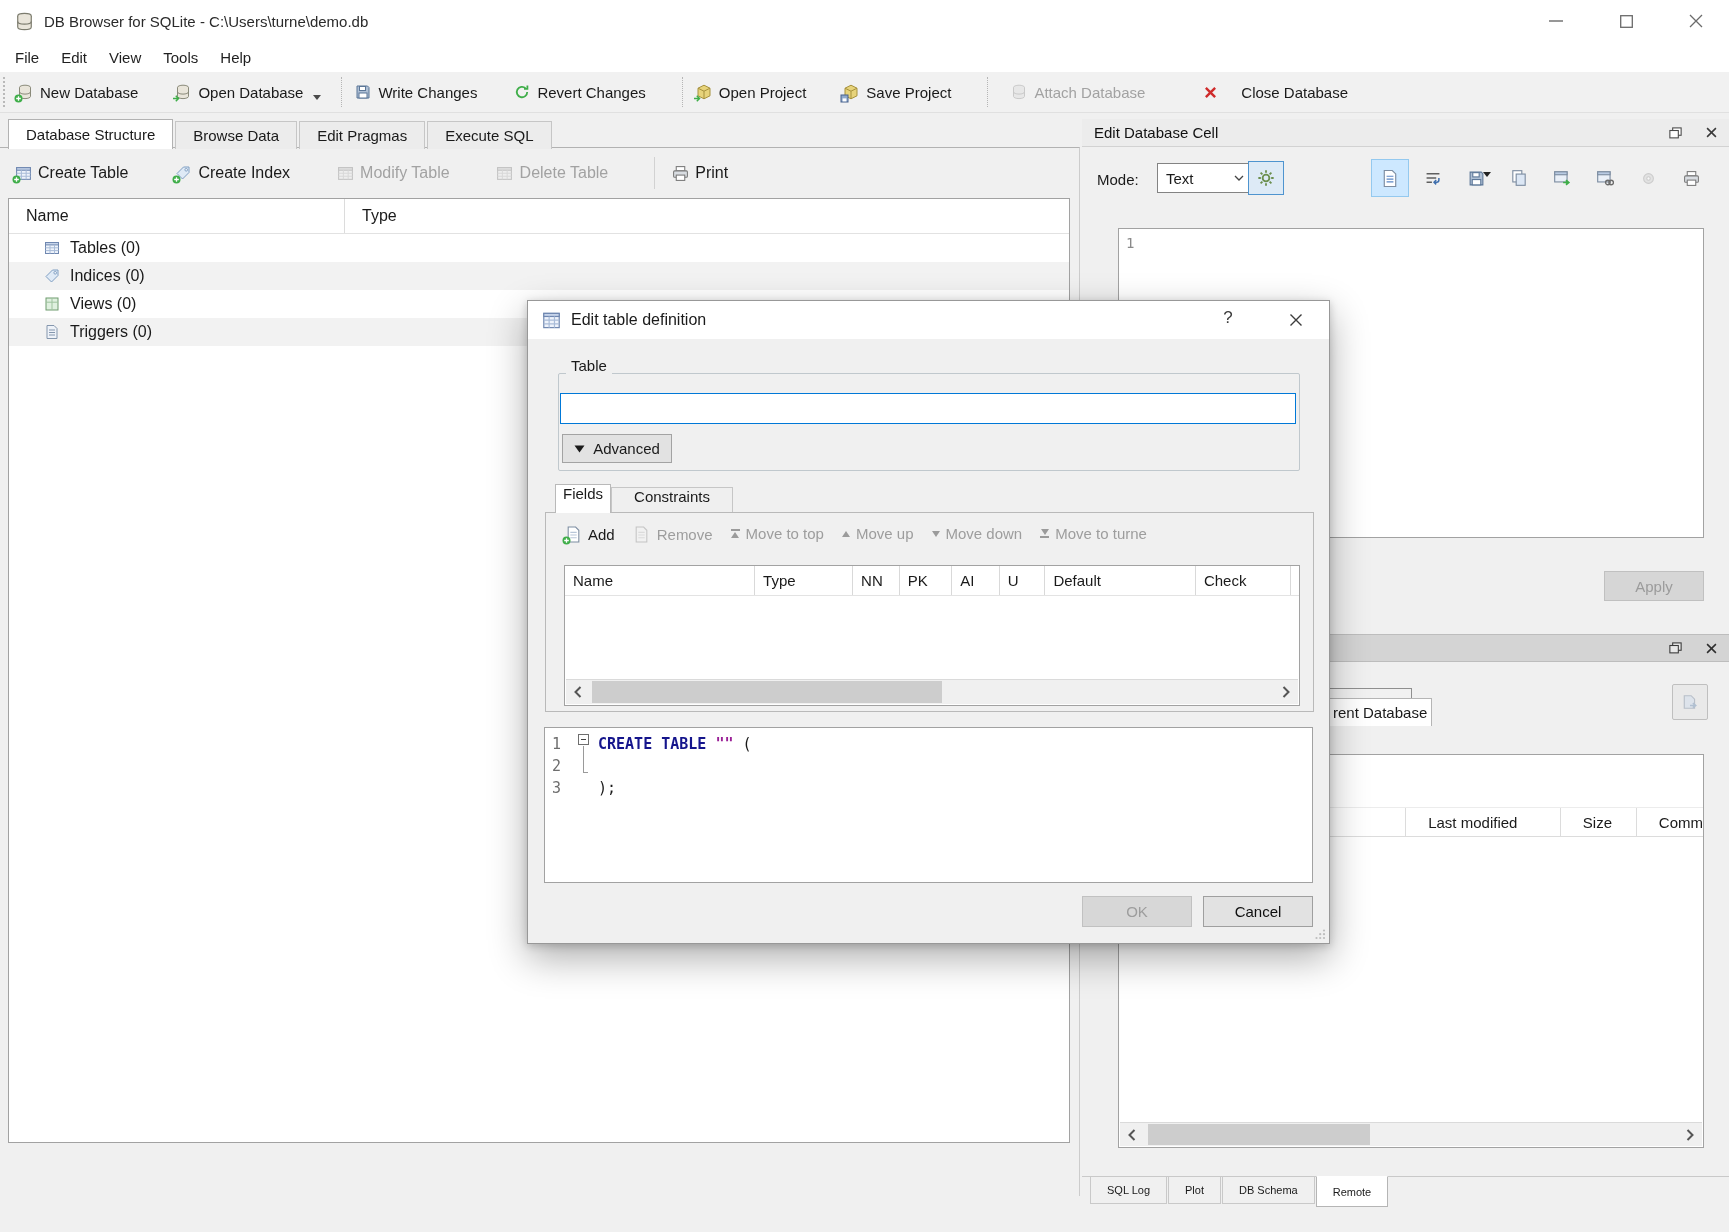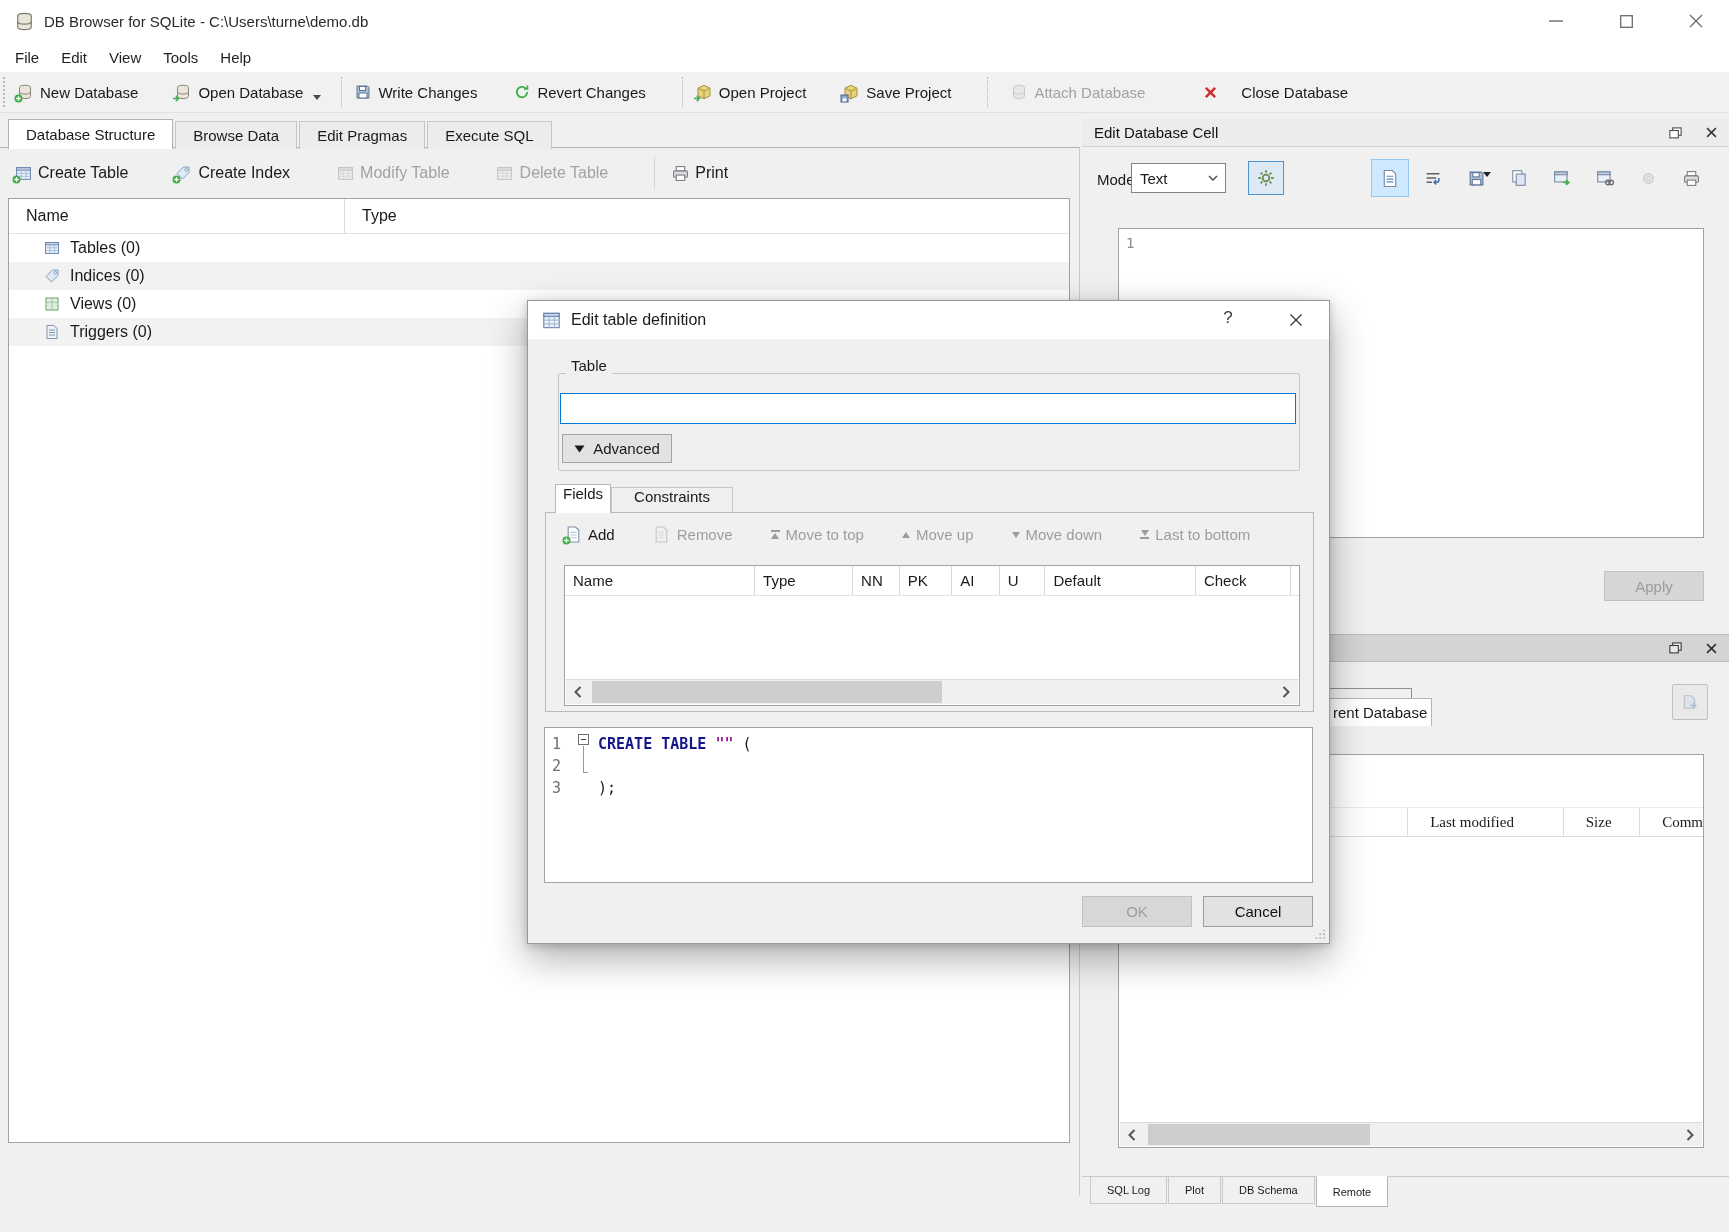--- a/index.html
+++ b/index.html
@@ -48,40 +48,40 @@
   .tree-row .ticon{margin-left:34px;}
   .tree-row span.lbl{margin-left:9px;}
 
   
   .right-dock{position:absolute;left:1082px;top:119px;width:647px;height:1113px;background:#f0f0f0;}
   .dock-header{position:absolute;left:0;width:647px;height:28px;background:#ececec;border-bottom:1px solid #d2d2d2;display:flex;align-items:center;box-sizing:border-box;}
   .dock-title{font-size:15px;margin-left:12px;color:#111;}
   .dock-btns{position:absolute;right:10px;display:flex;gap:20px;align-items:center;}
   .dock-btn{width:16px;height:16px;display:flex;align-items:center;justify-content:center;}
   .mode-label{position:absolute;left:15px;top:52px;font-size:15px;}
-  .mode-select{position:absolute;left:49px;top:44px;width:95px;height:30px;background:#fff;border:1px solid #838383;box-sizing:border-box;display:flex;align-items:center;font-size:15px;padding-left:8px;}
+  .mode-select{position:absolute;left:75px;top:44px;width:95px;height:30px;background:#fff;border:1px solid #838383;box-sizing:border-box;display:flex;align-items:center;font-size:15px;padding-left:8px;}
   .mode-select .chev{position:absolute;right:7px;}
   .gear-btn{position:absolute;left:166px;top:42px;width:36px;height:34px;background:#ddeaf6;border:1px solid #4e94cf;box-sizing:border-box;display:flex;align-items:center;justify-content:center;}
   .cell-icons{position:absolute;left:289px;top:40px;display:flex;gap:5px;}
   .ci-box{width:38px;height:38px;display:flex;align-items:center;justify-content:center;position:relative;}
   .ci-box.sel{background:#cde8ff;border:1px solid #94c9ef;box-sizing:border-box;}
   .ci-box.dim svg{opacity:.5;}
   .cell-editor{position:absolute;left:36px;top:109px;width:586px;height:310px;background:#fff;border:1px solid #a2a2a2;box-sizing:border-box;}
   .cell-ln{position:absolute;left:7px;top:6px;font-family:"DejaVu Sans Mono",monospace;font-size:14px;color:#8a8a8a;}
   .apply-btn{position:absolute;left:522px;top:452px;width:100px;height:30px;background:#d6d6d6;border:1px solid #c0c0c0;box-sizing:border-box;display:flex;align-items:center;justify-content:center;font-size:15px;color:#9b9b9b;}
   .dock-header2{top:515px;background:#d4d4d4;border-top:1px solid #bdbdbd;border-bottom:1px solid #bdbdbd;}
   .remote-combo{position:absolute;left:158px;top:569px;width:172px;height:30px;background:#f1f1f1;border:1px solid #8f8f8f;box-sizing:border-box;font-size:15px;}
   .remote-combo .txt{position:absolute;left:90px;top:5px;}
   .remote-combo .chev{position:absolute;right:8px;top:12px;}
   .remote-upload-btn{position:absolute;left:590px;top:565px;width:36px;height:36px;background:#e9e9e9;border:1px solid #bfbfbf;border-radius:2px;box-sizing:border-box;display:flex;align-items:center;justify-content:center;}
   .remote-tab{position:absolute;left:168px;top:579px;width:182px;height:28px;background:#ffffff;border:1px solid #b5b5b5;border-bottom:none;box-sizing:border-box;font-size:15px;}
   .remote-tab .txt{position:absolute;left:82px;top:5px;}
   .remote-box{position:absolute;left:36px;top:635px;width:586px;height:394px;background:#fff;border:1px solid #a2a2a2;box-sizing:border-box;}
   .remote-head{position:absolute;left:0;top:52px;width:100%;height:30px;display:flex;border-top:1px solid #ececec;border-bottom:1px solid #dcdcdc;box-sizing:border-box;font-size:15px;align-items:center;}
-  .rh-cell{height:100%;display:flex;align-items:center;padding-left:22px;box-sizing:border-box;border-left:1px solid #dcdcdc;font-family:Liberation Serif, serif;}
+  .rh-cell{height:100%;display:flex;align-items:center;padding-left:22px;box-sizing:border-box;border-left:1px solid #dcdcdc;}
   .rh-cell:first-child{border-left:none;}
   .hscroll{position:absolute;left:1px;right:1px;bottom:1px;height:23px;background:#f0f0f0;border-top:1px solid #dadada;}
   .hs-arrow{position:absolute;top:0;width:24px;height:23px;display:flex;align-items:center;justify-content:center;}
   .hs-thumb{position:absolute;top:1px;height:21px;background:#cdcdcd;}
   .bottom-tabs{position:absolute;left:0;top:1057px;width:647px;border-top:1px solid #c9c9c9;display:flex;padding-left:8px;box-sizing:border-box;}
   .btab{font-size:11px;height:26px;display:flex;align-items:center;justify-content:center;background:#f0f0f0;border:1px solid #c9c9c9;border-top:none;margin-right:1px;padding:0 16px;}
   .btab.active{background:#ffffff;height:29px;border:1px solid #b5b5b5;border-top:1px solid #ffffff;margin-top:-1px;position:relative;z-index:2;}
 
   
   .statusbar{position:absolute;left:0;top:1196px;width:1729px;height:36px;background:#f0f0f0;}
@@ -95,21 +95,21 @@
   .dlg-help{position:absolute;left:688px;top:7px;font-size:17px;color:#3c3c3c;width:24px;text-align:center;}
   .dlg-close{position:absolute;left:755px;top:7px;width:26px;height:24px;display:flex;align-items:center;justify-content:center;}
   .groupbox{position:absolute;left:30px;top:72px;width:742px;height:98px;border:1px solid #c0c8cd;border-radius:2px;box-sizing:border-box;}
   .group-label{position:absolute;left:38px;top:56px;font-size:15px;background:#f0f0f0;padding:0 5px;z-index:2;}
   .table-input{position:absolute;left:32px;top:92px;width:736px;height:31px;border:1px solid #0078d7;background:#fff;box-sizing:border-box;font-size:15px;padding:0 6px;outline:none;font-family:"Liberation Sans",sans-serif;}
   .adv-btn{position:absolute;left:34px;top:133px;width:110px;height:29px;background:#e2e2e2;border:1px solid #a3a3a3;box-sizing:border-box;display:flex;align-items:center;justify-content:center;gap:8px;font-size:15px;}
   .dtab{position:absolute;font-size:15px;display:flex;align-items:flex-start;justify-content:center;box-sizing:border-box;}
   .dtab.fields{left:27px;top:183px;width:56px;height:29px;background:#fff;border:1px solid #b9b9b9;border-bottom:none;z-index:2;}
   .dtab.constraints{left:83px;top:186px;width:122px;height:26px;background:#efefef;border:1px solid #c6c6c6;border-bottom:none;}
   .dpane{position:absolute;left:17px;top:211px;width:769px;height:200px;border:1px solid #b9b9b9;background:#f0f0f0;box-sizing:border-box;}
-  .fbtns{position:absolute;left:18px;top:12px;display:flex;align-items:flex-end;gap:38px;font-size:15px;white-space:nowrap;}
+  .fbtns{position:absolute;left:18px;top:12px;display:flex;align-items:flex-start;gap:18px;font-size:15px;white-space:nowrap;}
   .fbtn{display:flex;align-items:center;gap:6px;}
   .fbtn.dis{color:#9d9d9d;}
   .fbtn.dis .ticon{opacity:.5;}
   .fields-table{position:absolute;left:18px;top:52px;width:736px;height:141px;background:#fff;border:1px solid #a2a2a2;box-sizing:border-box;}
   .ft-header{display:flex;height:29px;font-size:15px;border-bottom:1px solid #e3e3e3;}
   .ft-cell{height:100%;display:flex;align-items:center;padding-left:8px;box-sizing:border-box;border-right:1px solid #d9d9d9;}
   .ft-cell:last-child{border-right:none;}
   .sql-editor{position:absolute;left:16px;top:426px;width:769px;height:156px;background:#fff;border:1px solid #a2a2a2;box-sizing:border-box;font-family:"DejaVu Sans Mono",monospace;font-size:15px;}
   .sql-line{position:absolute;left:0;height:22px;display:flex;align-items:center;}
   .sql-num{position:absolute;left:7px;color:#6e6e6e;}
@@ -668,21 +668,21 @@
         </div>
         <div class="fbtn dis">
           <span class="tri-down"></span>
           <span>Move down</span>
         </div>
         <div class="fbtn dis">
           <span class="stack">
               <span class="tri-down"></span>
               <span class="bar-bot"></span>
             </span>
-          <span>Last to bottom</span>
+          <span>Move to turne</span>
         </div>
       </div>
 
       <div class="fields-table">
         <div class="ft-header">
           <div class="ft-cell" style="width:192px;">Name</div>
           <div class="ft-cell" style="width:99px;">Type</div>
           <div class="ft-cell" style="width:47px;">NN</div>
           <div class="ft-cell" style="width:53px;">PK</div>
           <div class="ft-cell" style="width:48px;">AI</div>

